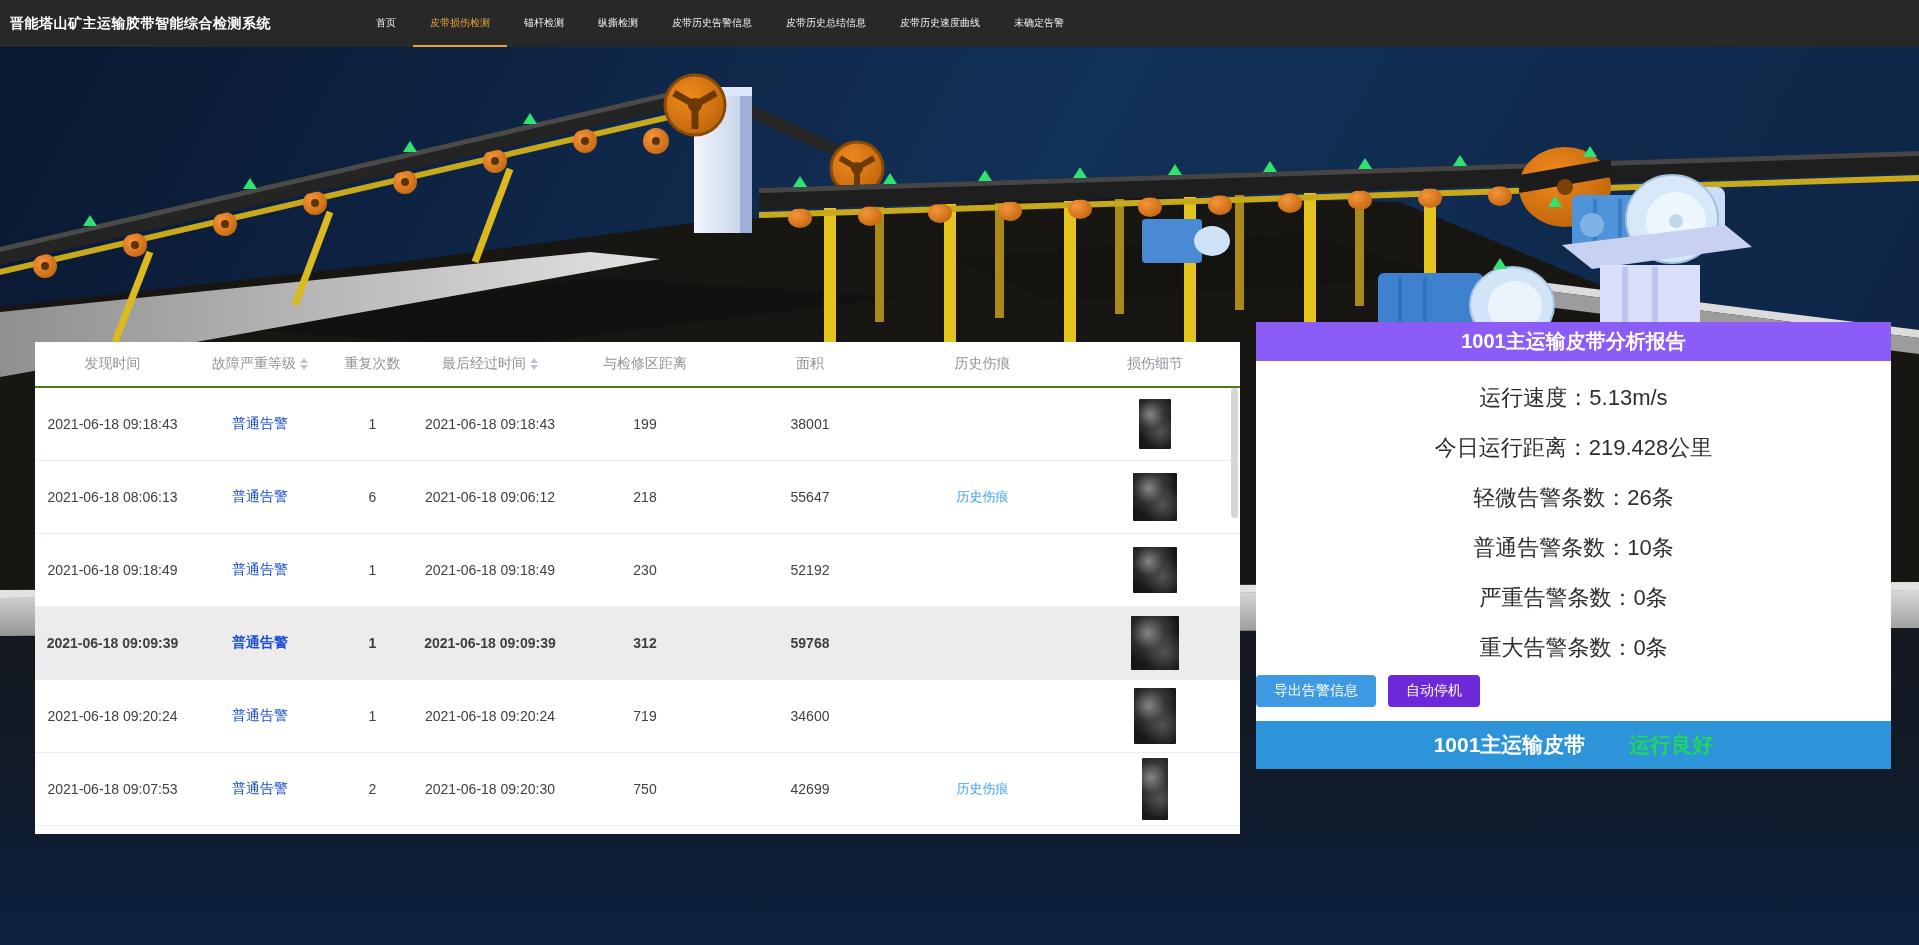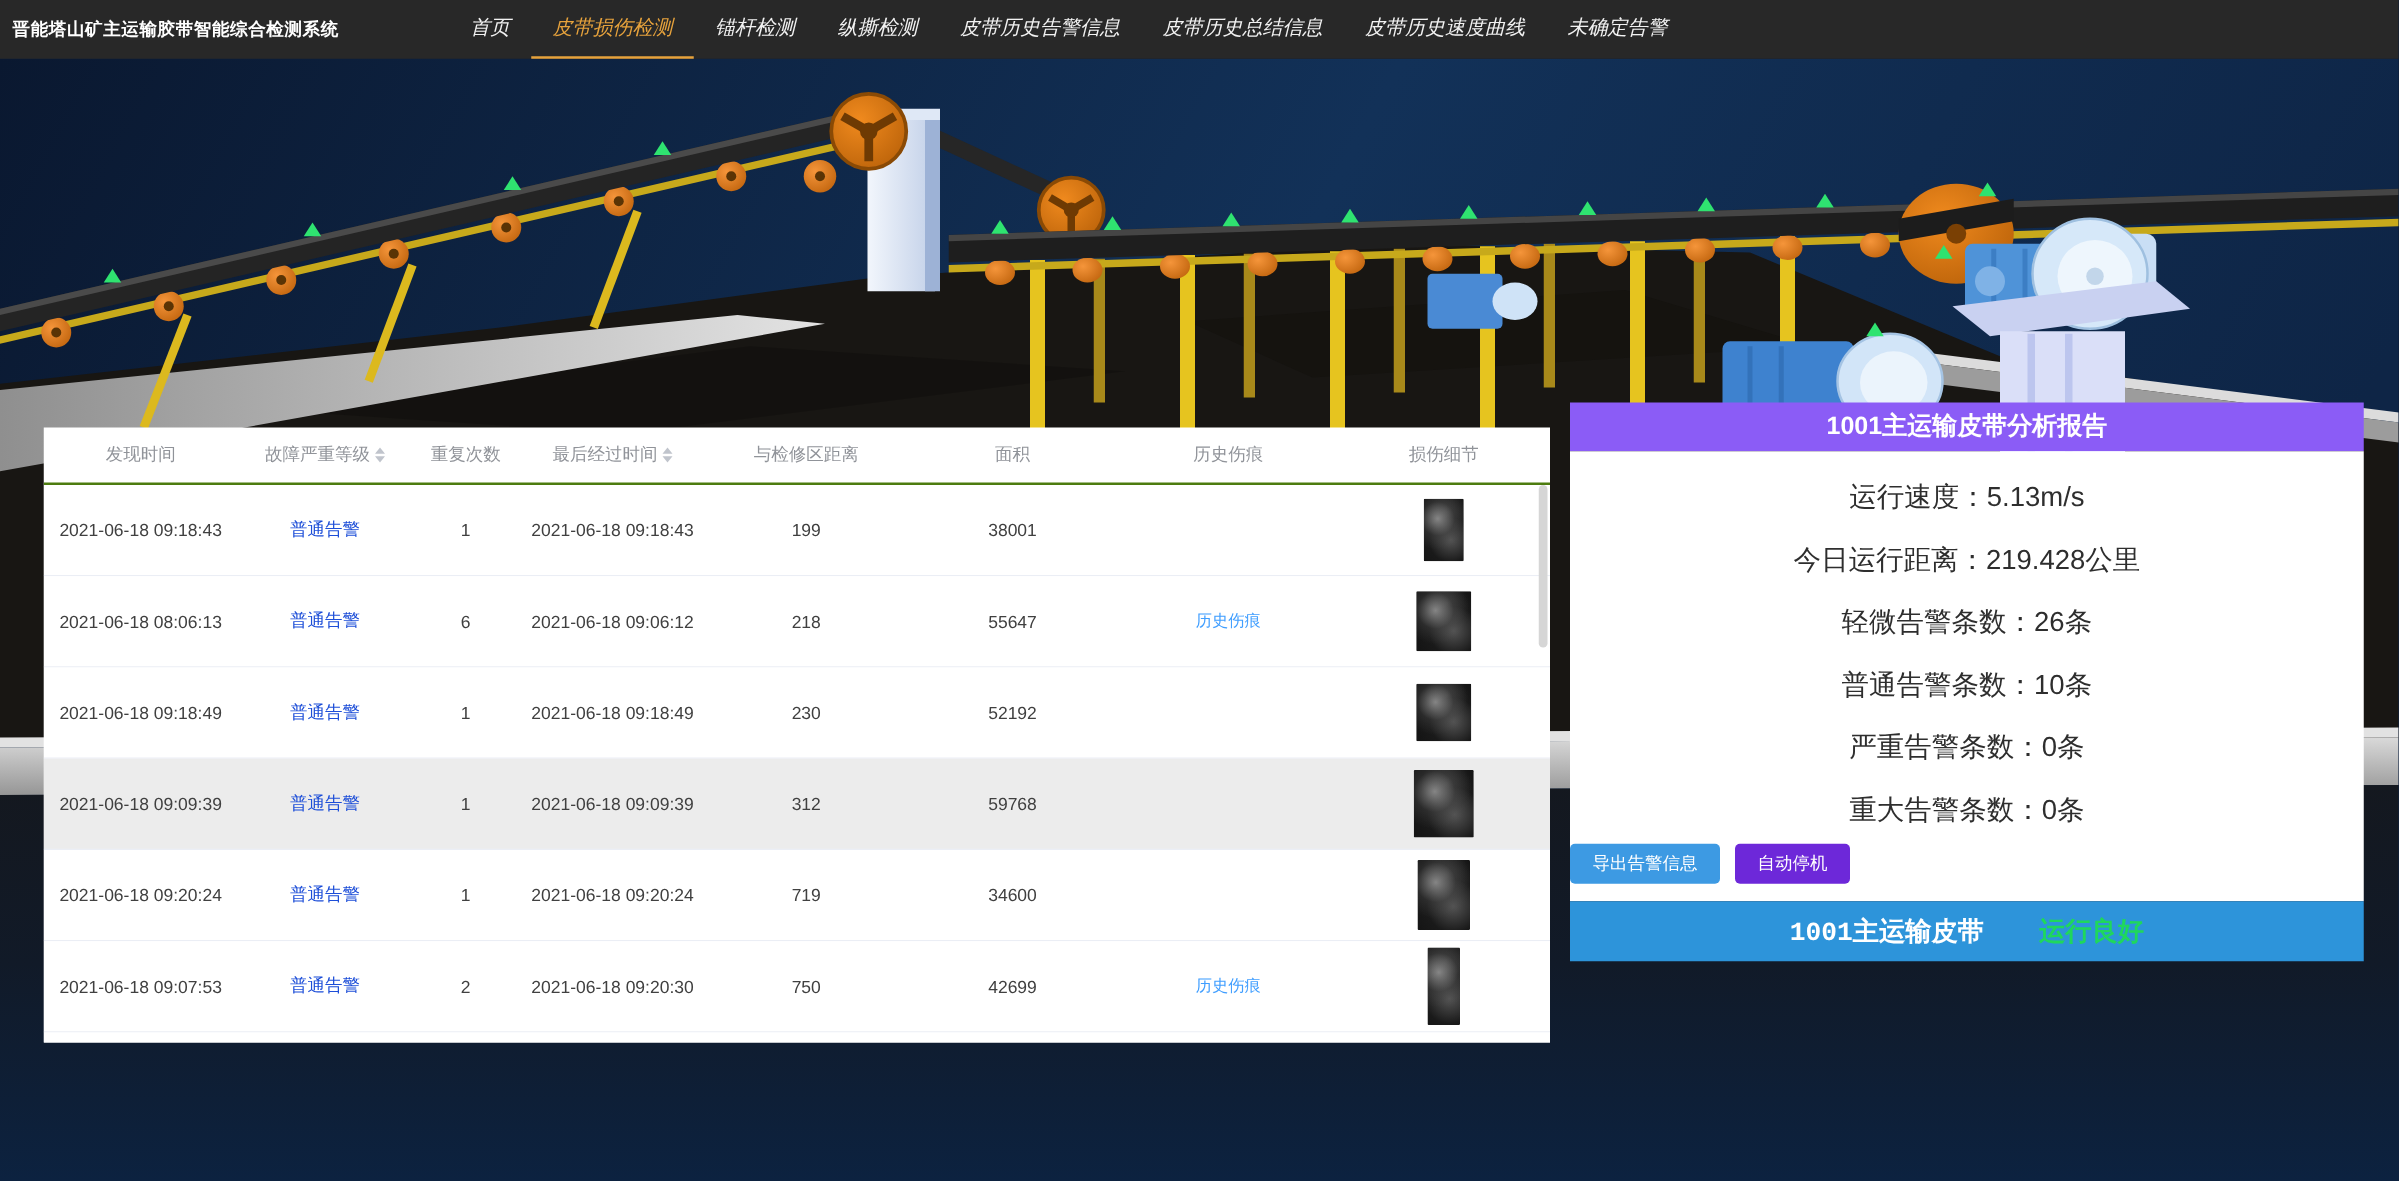--- a/index.html
+++ b/index.html
@@ -3,57 +3,57 @@
 <meta charset="utf-8">
 <style>
   * { box-sizing: border-box; margin: 0; padding: 0; }
   html,body { width:1919px; height:945px; overflow:hidden; }
   body { position:relative; background:#0c1e38; font-family:"Liberation Sans","DejaVu Sans",sans-serif; }
 
   
   .nav { position:absolute; top:0; left:0; width:1919px; height:47px; background:#282828; display:flex; align-items:stretch; z-index:10; }
   .nav-title { color:#ffffff; font-size:14px; font-weight:bold; display:flex; align-items:center; margin-left:10px; letter-spacing:.5px; white-space:nowrap; }
   .nav-menu { display:flex; margin-left:88px; }
-  .nav-item { display:flex; align-items:center; padding:0 17px; color:#f2f2f2; font-size:16px; cursor:pointer; border-bottom:2px solid transparent; white-space:nowrap;font-style:italic; }
+  .nav-item { display:flex; align-items:center; padding:0 17px; color:#f2f2f2; font-size:10px; cursor:pointer; border-bottom:2px solid transparent; white-space:nowrap; }
   .nav-item.active { color:#e6a23c; border-bottom-color:#e6a23c; }
 
   
   .scene { position:absolute; top:47px; left:0; width:1919px; height:898px; z-index:1; }
 
   
   .table-card { position:absolute; left:35px; top:342px; width:1205px; height:492px; background:#ffffff; z-index:5; overflow:hidden; }
   .thead, .trow { display:grid; grid-template-columns:155px 140px 85px 150px 160px 170px 175px 170px; align-items:center; }
   .thead { height:46px; color:#909399; font-size:14px; border-bottom:2px solid #4d7c0f; }
   .th { display:flex; justify-content:center; align-items:center; gap:4px; }
   .caret-wrap { display:inline-flex; flex-direction:column; gap:2px; cursor:pointer; }
   .caret-up { width:0; height:0; border-left:4px solid transparent; border-right:4px solid transparent; border-bottom:5px solid #c0c4cc; }
   .caret-down { width:0; height:0; border-left:4px solid transparent; border-right:4px solid transparent; border-top:5px solid #c0c4cc; }
   .trow { height:73px; border-bottom:1px solid #ebeef5; color:#404040; font-size:14px; background:#fff; }
-  .trow.shaded { background:#ececec; }
+  .trow.shaded { background:#ececec;font-weight:bold; }
   .td { text-align:center; }
   .td.level { color:#1d4ed8; }
   .td.history a { color:#409eff; font-size:13px; text-decoration:none; cursor:pointer; }
   .thumb { display:inline-block; vertical-align:middle; border-radius:1px;
     background:
       radial-gradient(circle at 35% 32%, rgba(150,150,150,.85) 0, rgba(80,80,80,.35) 34%, rgba(0,0,0,0) 62%),
       radial-gradient(circle at 68% 66%, rgba(110,110,110,.7) 0, rgba(40,40,40,.25) 45%, rgba(0,0,0,0) 70%),
       radial-gradient(circle at 55% 20%, rgba(90,90,90,.5) 0, rgba(0,0,0,0) 40%),
       #151515; }
   .scroll-thumb { position:absolute; right:2px; top:46px; width:7px; height:130px; background:#d6d6d6; border-radius:4px; cursor:pointer; }
 
   
   .report { position:absolute; left:1256px; top:322px; width:635px; z-index:6; }
   .report-header { height:39px; background:#8b5cf6; color:#ffffff; font-size:20px; font-weight:bold; text-align:center; line-height:39px; }
   .report-body { background:#ffffff; padding:12px 0 14px; }
   .metric { height:50px; display:flex; justify-content:center; align-items:center; font-size:22px; color:#2e2e2e; }
   .btn-row { display:flex; align-items:center; gap:12px; margin-top:2px; }
   .btn { border:none; border-radius:4px; color:#fff; font-size:14px; height:32px; padding:0 18px; cursor:pointer; font-family:inherit; }
   .btn.export { background:#3d9ae3; }
   .btn.stop { background:#6d28d9; }
-  .report-footer { height:48px; background:#2d94da; display:flex; justify-content:center; align-items:center; gap:24px; font-size:21px; font-weight:bold;font-family:Liberation Mono, monospace; }
+  .report-footer { height:48px; background:#2d94da; display:flex; justify-content:center; align-items:center; gap:24px; font-size:21px; font-weight:bold; }
   .footer-belt { color:#ffffff; }
   .footer-status { color:#1fd75c;margin-left:20px; }
 </style>
 </head>
 <body>
 
 <header class="nav">
   <div class="nav-title">晋能塔山矿主运输胶带智能综合检测系统</div>
   <nav class="nav-menu">
     <div class="nav-item">首页</div>

